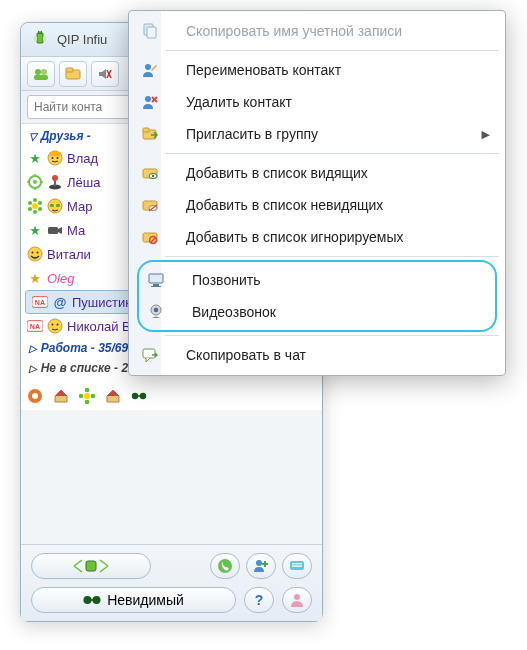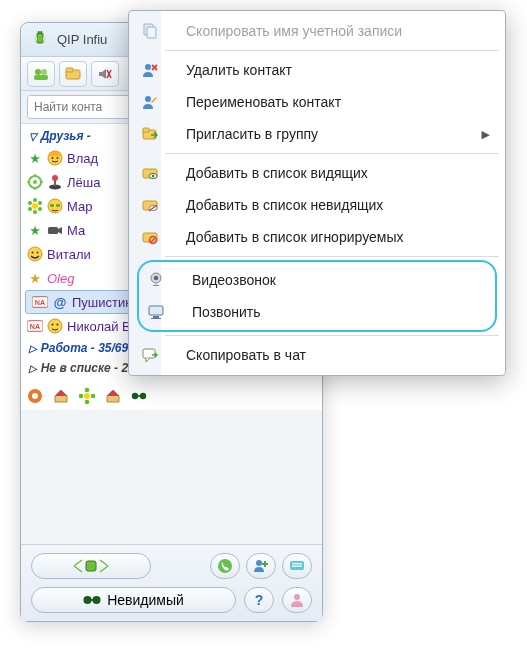--- a/index.html
+++ b/index.html
@@ -441,43 +441,43 @@
     <span>Скопировать имя учетной записи</span>
   </div>
 
   <div class="menusep"></div>
 
   <div class="menuitem">
     <span class="micon">
       <svg width="16" height="16" viewBox="0 0 16 16">
           <circle cx="6" cy="5" r="3" fill="#4a8ecf"></circle>
           <path d="M1 15 Q1 10 6 10 Q11 10 11 15 Z" fill="#4a8ecf"></path>
+          <path d="M9 8 L14 3 L15 4 L10 9 Z" fill="#e6a030"></path>
+        </svg>
+    </span>
+    <span>Переименовать контакт</span>
+  </div>
+
+  <div class="menuitem">
+    <span class="micon">
+      <svg width="16" height="16" viewBox="0 0 16 16">
+          <circle cx="6" cy="5" r="3" fill="#4a8ecf"></circle>
+          <path d="M1 15 Q1 10 6 10 Q11 10 11 15 Z" fill="#4a8ecf"></path>
           <g stroke="#d44" stroke-width="2">
             <line x1="10" y1="3" x2="15" y2="8"></line>
             <line x1="15" y1="3" x2="10" y2="8"></line>
           </g>
         </svg>
     </span>
     <span>Удалить контакт</span>
   </div>
 
   <div class="menuitem">
     <span class="micon">
       <svg width="16" height="16" viewBox="0 0 16 16">
-          <circle cx="6" cy="5" r="3" fill="#4a8ecf"></circle>
-          <path d="M1 15 Q1 10 6 10 Q11 10 11 15 Z" fill="#4a8ecf"></path>
-          <path d="M9 8 L14 3 L15 4 L10 9 Z" fill="#e6a030"></path>
-        </svg>
-    </span>
-    <span>Переименовать контакт</span>
-  </div>
-
-  <div class="menuitem">
-    <span class="micon">
-      <svg width="16" height="16" viewBox="0 0 16 16">
           <rect x="1" y="4" width="13" height="9" rx="1.5" fill="#f5cc62" stroke="#c79a2a"></rect>
           <rect x="1" y="2" width="6" height="4" rx="1" fill="#f5cc62" stroke="#c79a2a"></rect>
           <path d="M9 9 L15 9 M12 6 L15 9 L12 12" stroke="#4a9a3a" stroke-width="1.5" fill="none"></path>
         </svg>
     </span>
     <span>Пригласить в группу</span>
     <span class="arrow">▶</span>
   </div>
 
   <div class="menusep"></div>
@@ -511,40 +511,40 @@
           <circle cx="11" cy="11" r="3.5" fill="none" stroke="#d44" stroke-width="1.5"></circle>
           <line x1="8.5" y1="13.5" x2="13.5" y2="8.5" stroke="#d44" stroke-width="1.5"></line>
         </svg>
     </span>
     <span>Добавить в список игнорируемых</span>
   </div>
 
   <div class="menusep"></div>
 
   <div class="highlight-group">
+    <div class="menuitem">
+      <span class="micon">
+        <svg width="16" height="16" viewBox="0 0 16 16">
+            <rect x="1" y="2" width="14" height="9" rx="1" fill="#dfeaf4" stroke="#5a7a9a"></rect>
+            <rect x="5" y="12" width="6" height="2" fill="#5a7a9a"></rect>
+            <rect x="3" y="14" width="10" height="1" fill="#5a7a9a"></rect>
+          </svg>
+      </span>
+      <span>Позвонить</span>
+    </div>
     <div class="menuitem">
       <span class="micon">
         <svg width="16" height="16" viewBox="0 0 16 16">
             <circle cx="8" cy="6" r="5" fill="#d8d8d8" stroke="#888"></circle>
             <circle cx="8" cy="6" r="2.3" fill="#4a6a9a"></circle>
             <path d="M4 14 Q8 11 12 14 Z" fill="#888"></path>
           </svg>
       </span>
       <span>Видеозвонок</span>
     </div>
-    <div class="menuitem">
-      <span class="micon">
-        <svg width="16" height="16" viewBox="0 0 16 16">
-            <rect x="1" y="2" width="14" height="9" rx="1" fill="#dfeaf4" stroke="#5a7a9a"></rect>
-            <rect x="5" y="12" width="6" height="2" fill="#5a7a9a"></rect>
-            <rect x="3" y="14" width="10" height="1" fill="#5a7a9a"></rect>
-          </svg>
-      </span>
-      <span>Позвонить</span>
-    </div>
   </div>
 
   <div class="menusep"></div>
 
 
   <div class="menuitem">
     <span class="micon">
       <svg width="16" height="16" viewBox="0 0 16 16">
           <rect x="1" y="2" width="12" height="9" rx="1.5" fill="#fff" stroke="#6a9a4a"></rect>
           <path d="M4 11 L4 15 L8 11" fill="#fff" stroke="#6a9a4a"></path>

